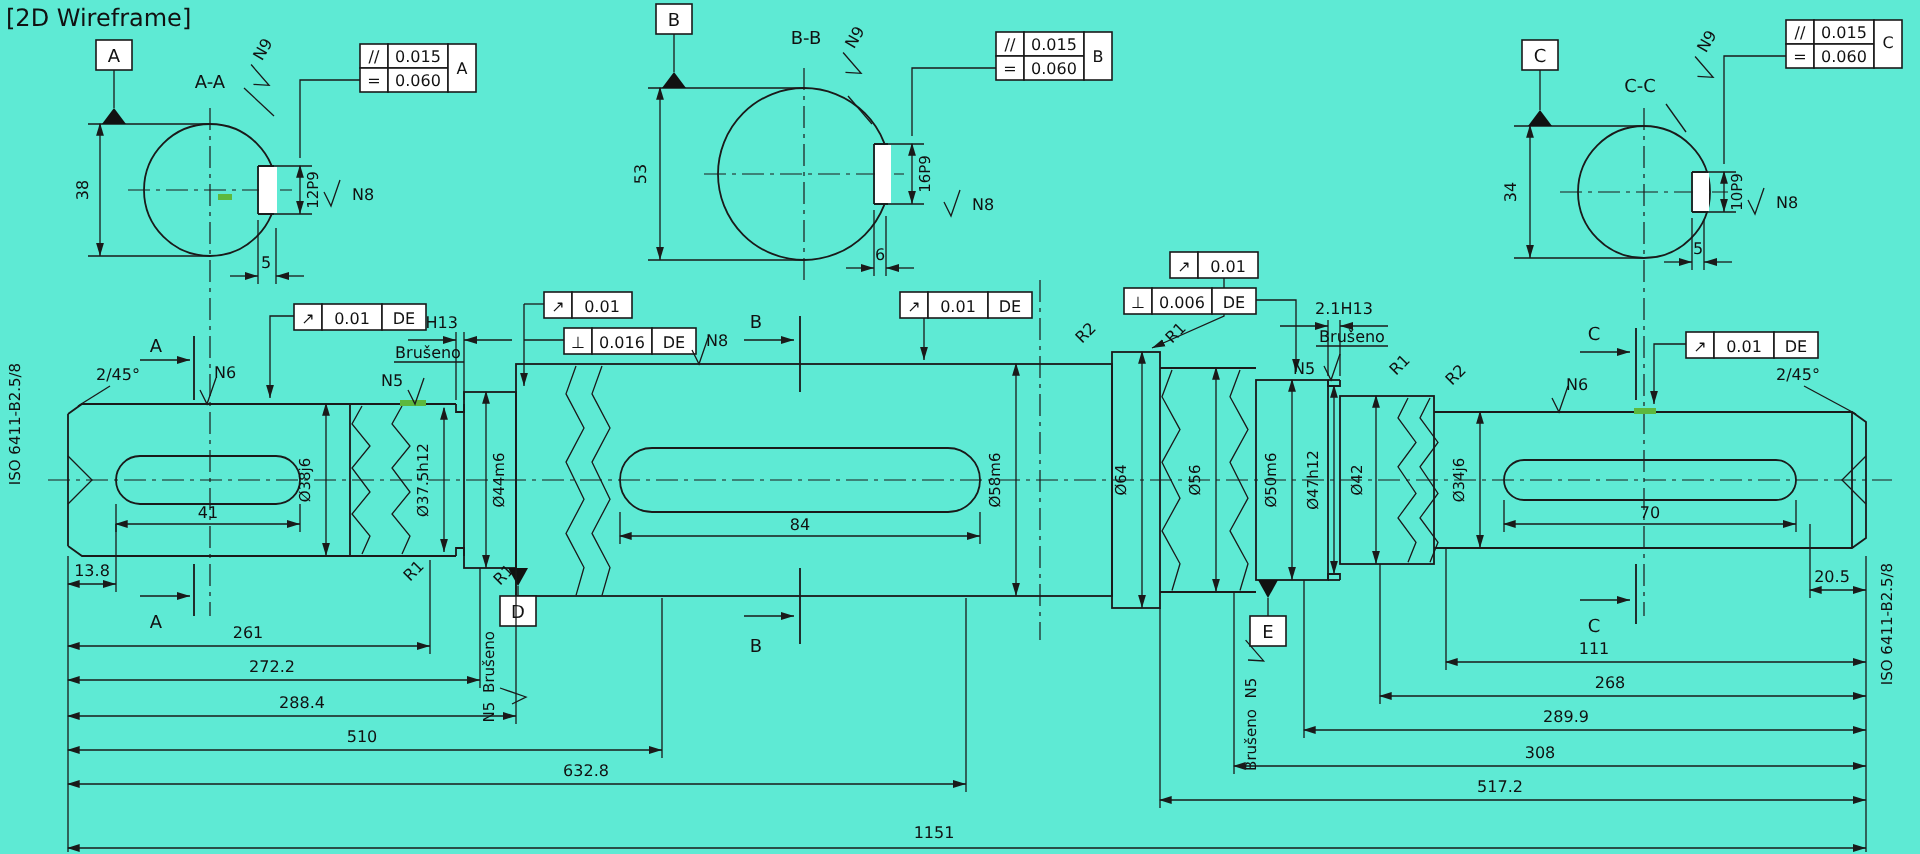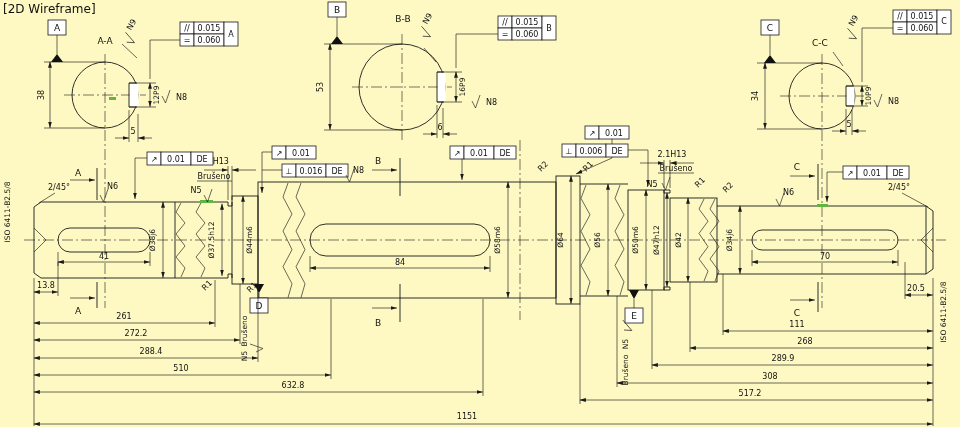--- a/index.html
+++ b/index.html
@@ -1,16 +1,16 @@
 <!DOCTYPE html>
 <html><head>
 <meta charset="utf-8">
 <style>
   html,body{margin:0;padding:0;background:#fff;}
-  .canvas{position:relative;width:960px;height:427px;background:#fef9c3;overflow:hidden;
+  .canvas{position:relative;width:960px;height:427px;background:#5eead4;overflow:hidden;
           font-family:"DejaVu Sans",sans-serif;}
   svg{display:block}
   svg text{fill:#111;font-family:"DejaVu Sans",sans-serif;font-size:8px;}
   .t9{font-size:9px;} .t7{font-size:7.5px;} .title-t{font-size:12px;}
   .ln{stroke:#1a1a1a;stroke-width:0.9;fill:none;}
   .thin{stroke:#1a1a1a;stroke-width:0.65;fill:none;}
   .dim{stroke:#1a1a1a;stroke-width:0.65;fill:none;}
   .cl{stroke:#1a1a1a;stroke-width:0.6;fill:none;stroke-dasharray:11 3 2 3;}
   .fcf{stroke:#1a1a1a;stroke-width:0.8;fill:#fff;}
   .solid{fill:#111;stroke:none;}

